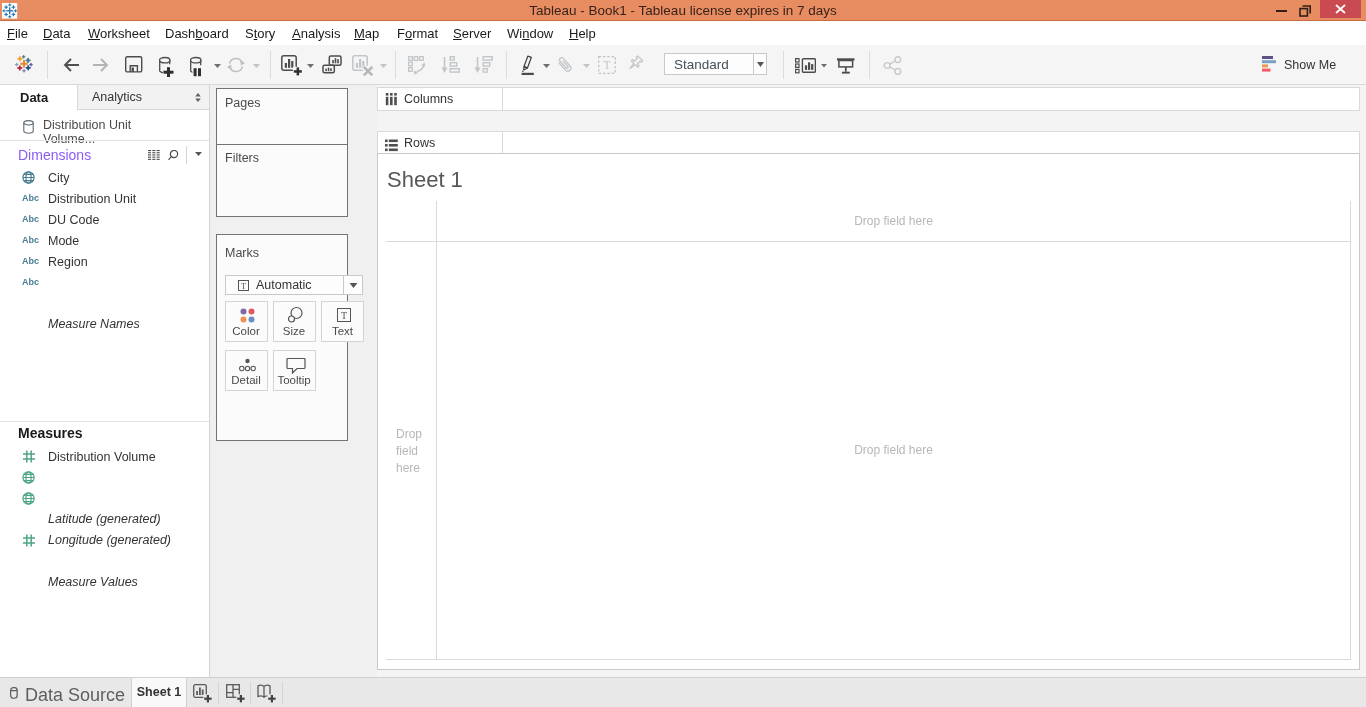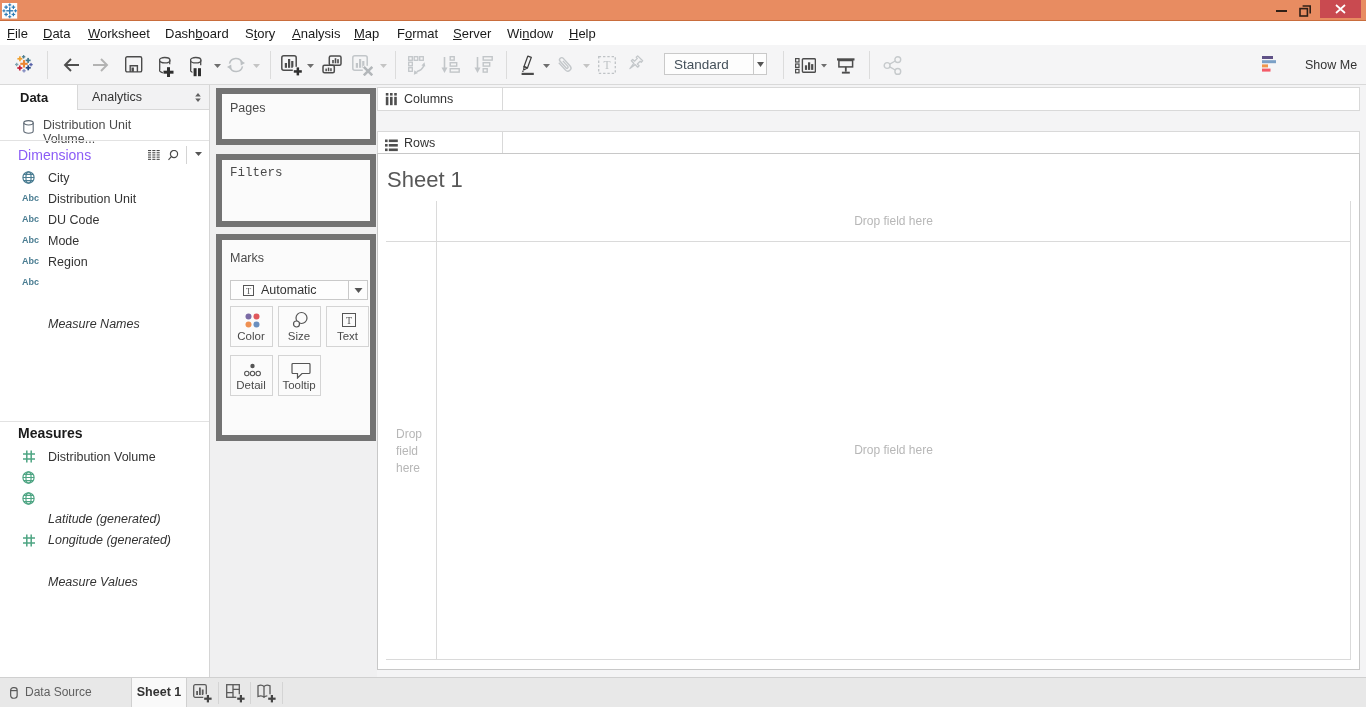--- a/index.html
+++ b/index.html
@@ -20,21 +20,21 @@
 u { text-decoration:underline; }
 
 
 #toolbar { left:0; top:45px; width:1366px; height:40px; background:#f5f5f6; border-bottom:1px solid #d9d9d9; }
 .tsep { position:absolute; top:6px; width:1px; height:28px; background:#dcdcdc; }
 .ticon { position:absolute; }
 #standard-box { left:664px; top:8px; width:103px; height:22px; background:#fdfdfd; border:1px solid #c9c9c9; }
 #standard-box .txt { position:absolute; left:9px; top:2.5px; font-size:13.5px; color:#44505a; }
 #standard-box .dd { position:absolute; right:0; top:0; width:13px; height:20px; border-left:1px solid #c9c9c9; }
 #showme { left:1262px; top:11px; }
-#showme-label { left:1284px; top:13px; font-size:12.5px; color:#333;margin-left:21px; }
+#showme-label { left:1284px; top:13px; font-size:12.5px; color:#333; }
 
 
 #datapane { left:0; top:85px; width:210px; height:592px; background:#fff; border-right:1px solid #d5d5d5; }
 #midpane { left:210px; top:85px; width:167px; height:592px; background:#f0f0f1; }
 #sheetarea { left:377px; top:85px; width:989px; height:592px; background:#f4f4f5; }
 
 
 #tab-analytics { left:77px; top:0px; width:132px; height:25px; background:#f2f2f3; border-left:1px solid #d8d8d8; border-bottom:1px solid #d8d8d8; }
 #tab-analytics .t { position:absolute; left:14px; top:5px; font-size:12.5px; color:#333; }
 #lbl-data { left:20px; top:5px; font-size:13px; font-weight:bold; color:#1a1a1a; }
@@ -44,24 +44,24 @@
 #lbl-dims { left:18px; top:61.5px; font-size:14px; font-weight:normal; color:#8b5cf6; }
 #meas-sep { left:0; top:336px; width:209px; height:1px; background:#e2e2e2; }
 #lbl-meas { left:18px; top:339.5px; font-size:14px; font-weight:bold; color:#1a1a1a; }
 .field { position:absolute; left:0; width:209px; height:21px; }
 .field .ic { position:absolute; left:21px; top:3px; }
 .field .t { position:absolute; left:48px; top:3px; font-size:12.5px; color:#333; }
 .field .t.it { font-style:italic;margin-top:41px; }
 .abc { position:absolute; left:22px; top:4.5px; font-size:9px; font-weight:bold; color:#4a7d92; letter-spacing:0px; }
 
 
-.card { position:absolute; left:6px; width:160px; background:#fbfbfb; border:6px solid #737373; }
+.card { position:absolute; left:6px; width:132px; background:#fbfbfb; border:1px solid #737373; }
 .card .title { position:absolute; left:8px; top:8px; font-size:12.5px; color:#4a4a4a; }
 #card-pages { top:3px; height:57px; }
-#card-filters { top:69px; height:73px;font-family:Liberation Mono, monospace; }
+#card-filters { top:59px; height:73px; }
 #card-marks { top:149px; height:207px; }
 #auto-dd { position:absolute; left:8px; top:40px; width:138px; height:20px; background:#fdfdfd; border:1px solid #c9c9c9; }
 #auto-dd .t { position:absolute; left:30px; top:2px; font-size:12.5px; color:#333; }
 #auto-dd .dd { position:absolute; right:0; top:0; width:19px; height:18px; border-left:1px solid #c9c9c9; }
 .mbtn { position:absolute; width:43px; height:41px; background:#fbfbfb; border:1px solid #d4d4d4; }
 .mbtn .lbl { position:absolute; width:100%; bottom:4px; text-align:center; font-size:11.5px; color:#4a4a4a; }
 
 
 .shelf { position:absolute; left:0; width:983px; height:24px; background:#fff; border:1px solid #d9d9d9;padding-left:12px; }
 .shelf .cap { position:absolute; left:26px; top:4px; font-size:12.5px; color:#333; }
@@ -70,21 +70,21 @@
 #shelf-rows { top:46px; }
 
 
 #canvas { left:0; top:68px; width:983px; height:517px; background:#fff; border:1px solid #c8c8c8; }
 #sheet-title { left:9px; top:13px; font-size:22px; color:#585858; }
 .gline { position:absolute; background:#dadada; }
 .drop { position:absolute; font-size:12px; color:#b7b7b7; }
 
 
 #statusbar { left:0; top:677px; width:1366px; height:30px; background:#e8e8e8; border-top:1px solid #d0d0d0; }
-#sb-ds { left:25px; top:7px; font-size:12px; color:#5f5f5f; }
+#sb-ds { left:25px; top:7px; font-size:18px; color:#5f5f5f; }
 #sb-sheet1 { left:131px; top:0; width:56px; height:29px; background:#f9f9f9; border-left:1px solid #d0d0d0; border-right:1px solid #d0d0d0; }
 #sb-sheet1 .t { position:absolute; left:0; width:100%; text-align:center; top:7px; font-size:12.5px; font-weight:bold; color:#333; }
 .sbdiv { position:absolute; top:4px; width:1px; height:22px; background:#d4d4d4; }
 </style>
 </head>
 <body>
 <div id="app">
   <div class="abs" id="titlebar">
     <svg class="abs" style="left:2px;top:2.5px" width="16" height="16" viewBox="0 0 16 16">
       <rect x="0" y="0" width="15.2" height="15.6" fill="#fdfdfd"></rect>
@@ -102,20 +102,21 @@
         <rect x="3.5" y="2.35" width="1.2" height="3.6"></rect>
           <rect x="2.3" y="3.55" width="3.6" height="1.2"></rect>
         <rect x="10.8" y="2.35" width="1.2" height="3.6"></rect>
           <rect x="9.6" y="3.55" width="3.6" height="1.2"></rect>
         <rect x="3.5" y="9.65" width="1.2" height="3.6"></rect>
           <rect x="2.3" y="10.85" width="3.6" height="1.2"></rect>
         <rect x="10.8" y="9.65" width="1.2" height="3.6"></rect>
           <rect x="9.6" y="10.85" width="3.6" height="1.2"></rect>
       </g>
     </svg>
+    <div class="abs" id="title-text">Tableau - Book1 - Tableau license expires in 7 days</div>
     <div class="abs" id="btn-min"></div>
     <svg class="abs" style="left:1299px;top:5px" width="12" height="12" viewBox="0 0 12 12">
       <path d="M3.6 1 L11.2 1 L11.2 8.6" fill="none" stroke="#302017" stroke-width="1.6"></path>
       <rect x="1" y="3.6" width="7.4" height="7.4" fill="none" stroke="#302017" stroke-width="1.6"></rect>
     </svg>
     <div class="abs" id="close-btn">
       <svg width="41" height="18" viewBox="0 0 41 18">
           <path d="M16 5 L25 13 M25 5 L16 13" stroke="#fff" stroke-width="1.7"></path>
         </svg>
     </div>

